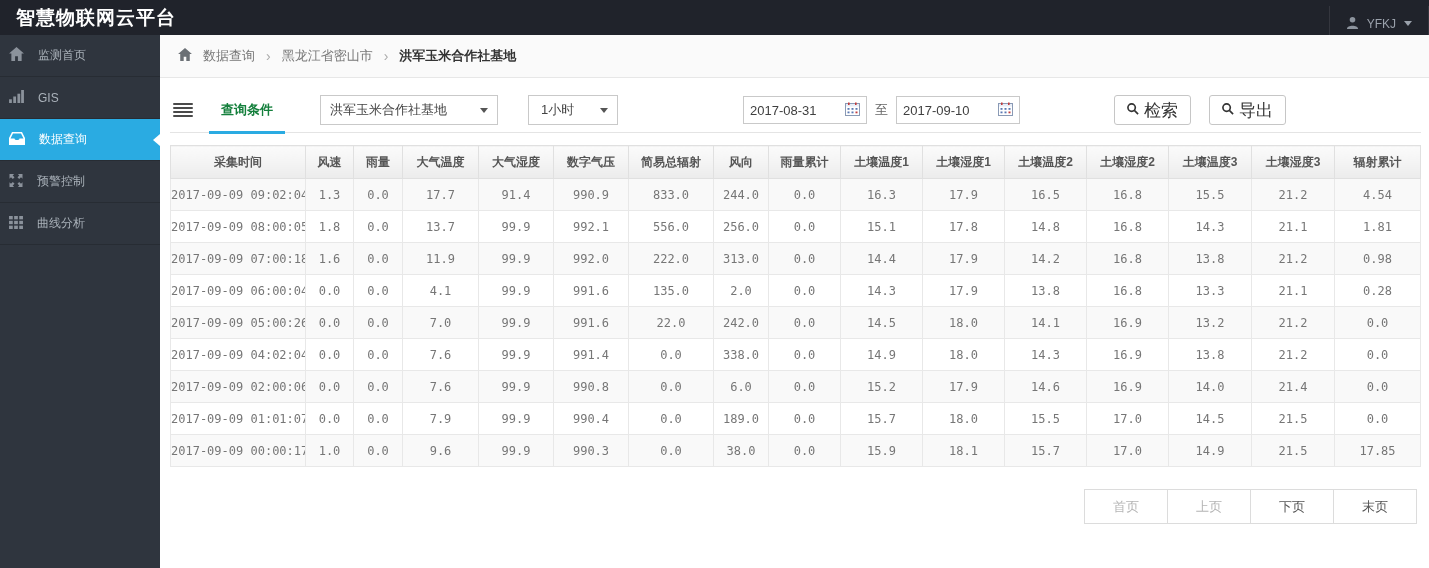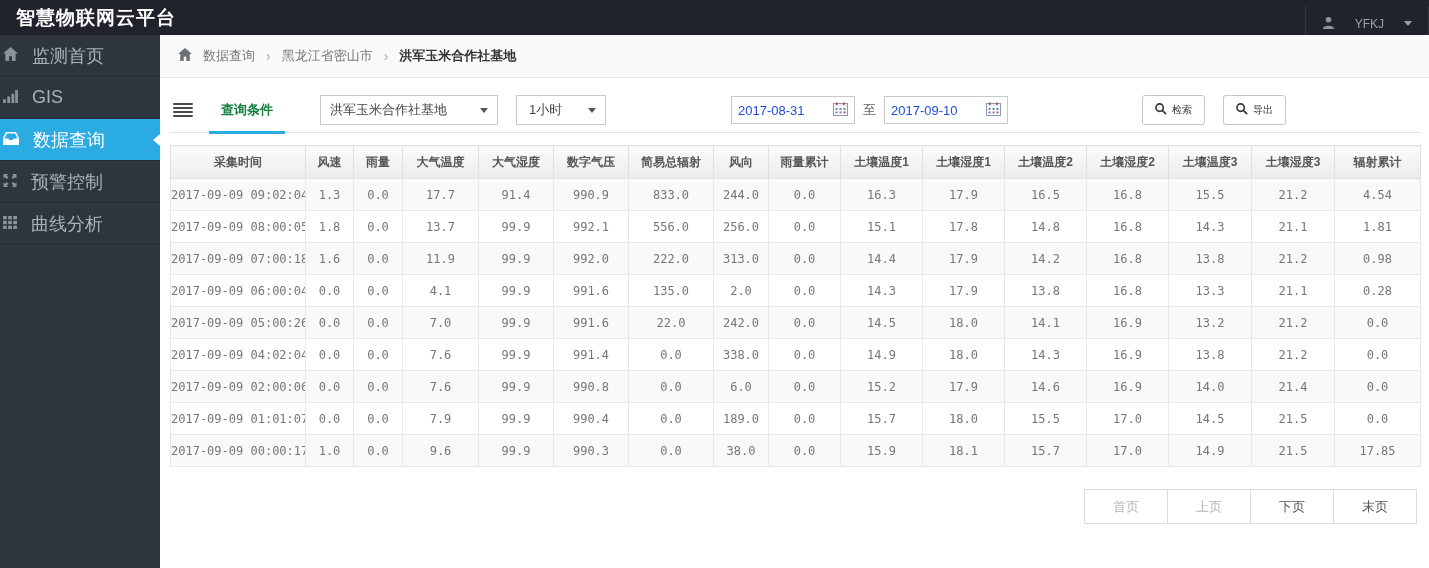--- a/index.html
+++ b/index.html
@@ -2,30 +2,30 @@
 <html><head>
 <meta charset="utf-8">
 <style>
   * { margin:0; padding:0; box-sizing:border-box; }
   html,body { width:1429px; height:568px; overflow:hidden; font-family:"Liberation Sans", sans-serif; background:#fff; }
 
   
   .topbar { height:35px; background:#20232b; display:flex; align-items:center; color:#fff; }
   .topbar-title { font-size:19px; font-weight:bold; padding-left:16px; letter-spacing:1px; }
   .topbar-spacer { flex:1; }
-  .user-box { height:35px; display:flex; align-items:center; gap:20px; padding:0 16px;
+  .user-box { height:35px; display:flex; align-items:center; gap:8px; padding:0 16px;
               border-left:1px solid rgba(255,255,255,.09); border-right:1px solid rgba(255,255,255,.09);
               color:#9aa1ab; font-size:12px; cursor:pointer;margin-top:12px; }
   .caret-down { width:0; height:0; border-left:4px solid transparent; border-right:4px solid transparent; border-top:5px solid #9aa1ab; }
 
   
   .shell { display:flex; height:533px; }
   .sidebar { width:160px; background:#2f353e; flex-shrink:0; }
-  .side-item { height:42px; display:flex; align-items:center; gap:14px; padding-left:3px;
-               color:#aab2ba; font-size:18px; border-bottom:1px solid #272c33; cursor:pointer; position:relative; }
+  .side-item { height:42px; display:flex; align-items:center; gap:14px; padding-left:9px;
+               color:#aab2ba; font-size:12px; border-bottom:1px solid #272c33; cursor:pointer; position:relative; }
   .side-item svg { flex-shrink:0; }
   .side-item.active { background:#2aabe2; color:#fff; }
   .side-item.active::after { content:""; position:absolute; right:0; top:50%; transform:translateY(-50%);
                width:0; height:0; border-top:6px solid transparent; border-bottom:6px solid transparent; border-right:7px solid #fff; }
   .main { flex:1; background:#fff; display:flex; flex-direction:column; }
 
   
   .breadcrumb { height:43px; background:#fafafa; border-bottom:1px solid #e7e7e7;
                 display:flex; align-items:center; gap:11px; padding-left:18px; font-size:13px; color:#777; }
   .crumb { cursor:pointer; }
@@ -36,28 +36,28 @@
   .toolbar { margin:10px 10px 0 10px; height:45px; border-bottom:1px solid #e4e4e4; display:flex; align-items:center; }
   .hamburger { width:20px; display:flex; flex-direction:column; gap:2px; cursor:pointer; margin-left:3px; }
   .hamburger i { height:2px; background:#4a4a4a; border-radius:1px; }
   .qc-tab { margin-left:16px; height:45px; display:flex; align-items:center; padding:0 12px;
             font-size:13px; font-weight:bold; color:#15803d; position:relative; cursor:pointer; }
   .qc-tab::after { content:""; position:absolute; left:0; right:0; bottom:-1px; height:3px; background:#2aabe2; }
   .sel { height:30px; border:1px solid #c9c9c9; background:#fff; display:flex; align-items:center;
          justify-content:space-between; padding:0 9px; font-size:13px; color:#444; cursor:pointer; }
   .sel .caret { width:0; height:0; border-left:4px solid transparent; border-right:4px solid transparent; border-top:5px solid #555; }
   .sel-station { width:178px; margin-left:35px; }
-  .sel-interval { width:90px; margin-left:18px;padding-left:12px; }
+  .sel-interval { width:90px; margin-left:30px;padding-left:12px; }
   .date-input { width:124px; height:28px; border:1px solid #c9c9c9; background:#fff; display:flex; align-items:center;
-                justify-content:space-between; padding:0 6px; font-size:13px; color:#1d4ed8; cursor:text; }
+                justify-content:space-between; padding:0 6px; font-size:13px; color:#404040; cursor:text; }
   .date-from { margin-left:125px; }
   .to-label { margin:0 8px; font-size:13px; color:#666; }
   .btn-group { margin-left:auto; margin-right:135px; display:flex; gap:18px; }
   .tool-btn { height:30px; padding:0 12px; background:#fff; border:1px solid #c6c6c6; border-radius:3px;
-              display:flex; align-items:center; gap:5px; font-size:10px; color:#333; cursor:pointer; }
+              display:flex; align-items:center; gap:5px; font-size:17px; color:#333; cursor:pointer; }
 
   
   .table-wrap { margin:12px 10px 0 10px; }
   table { width:100%; border-collapse:collapse; table-layout:fixed; }
   th { height:33px; background:linear-gradient(#fbfbfb,#ececec); border:1px solid #e0e0e0;
        font-size:12px; font-weight:bold; color:#555; text-align:center; overflow:hidden; white-space:nowrap; }
   td { height:32px; border:1px solid #e8e8e8; font-family:"DejaVu Sans Mono", monospace; font-size:12px;
        color:#767676; text-align:center; overflow:hidden; white-space:nowrap; }
   tbody tr:nth-child(odd) { background:#f9f9f9; }
   tbody tr:nth-child(even) { background:#fff; }

